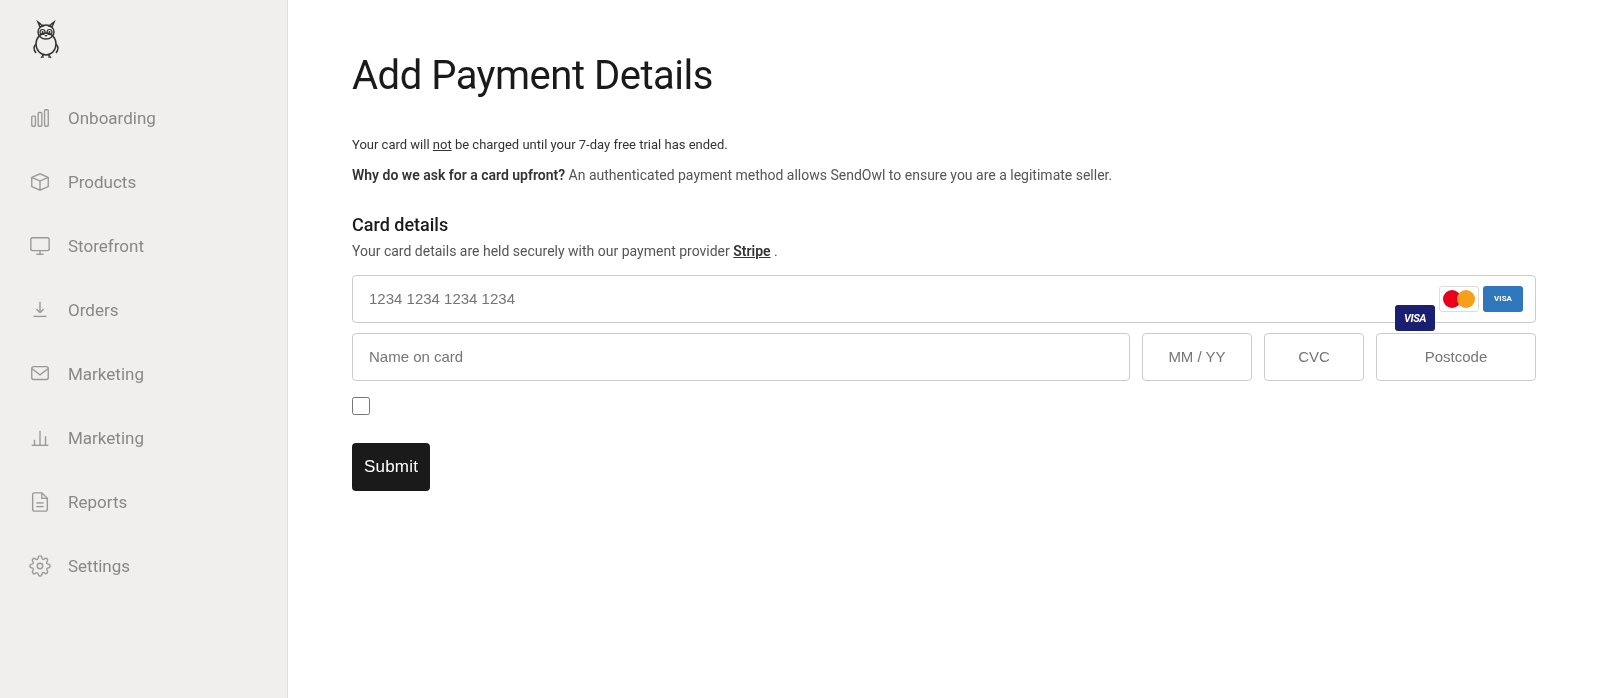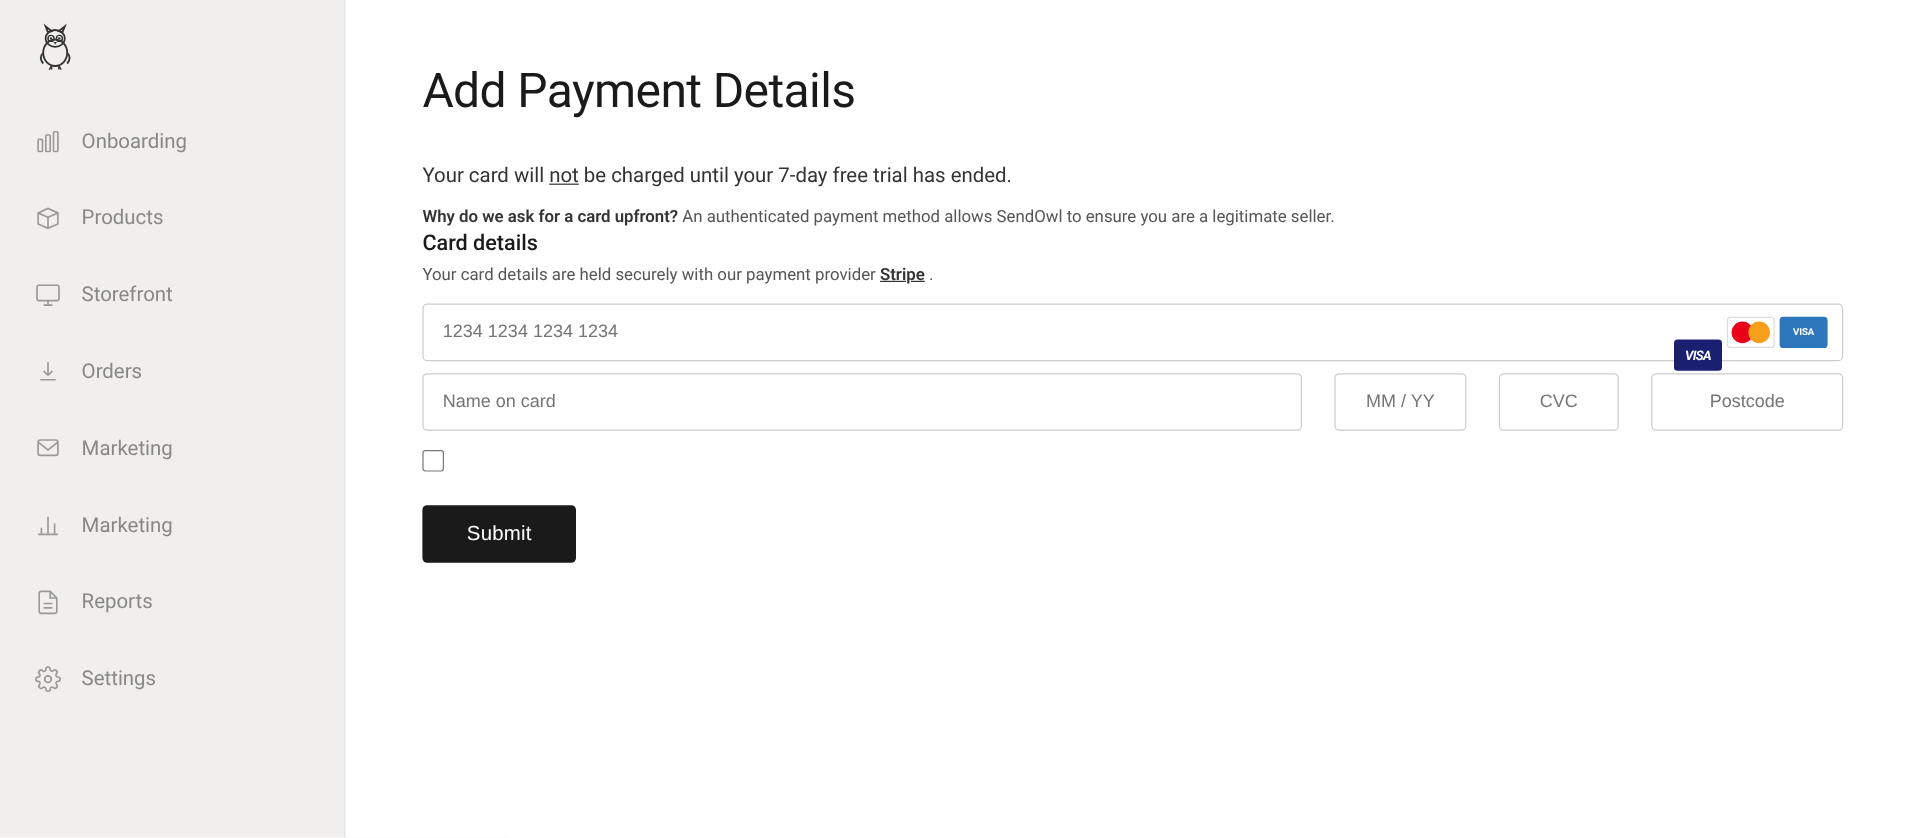--- a/index.html
+++ b/index.html
@@ -84,33 +84,34 @@
 
     .page-title {
       font-size: 40px;
       font-weight: 400;
       color: #1a1a1a;
       margin-bottom: 36px;
       letter-spacing: -0.5px;
     }
 
     .trial-notice {
-      font-size: 17px;
+      font-size: 13px;
       color: #333;
       margin-bottom: 10px;
       line-height: 1.5;
     }
 
     .trial-notice .not-underline {
       text-decoration: underline;
     }
 
     .why-text {
       font-size: 14px;
       color: #555;
+      margin-bottom: 28px;
       line-height: 1.5;
     }
 
     .why-text strong {
       font-weight: 600;
       color: #333;
     }
 
     .section-title {
       font-size: 18px;
@@ -207,21 +208,21 @@
     }
 
     .amex-icon {
       background: #2e77bc;
       font-size: 8px;
       letter-spacing: 0;
     }
 
     .card-details-row {
       display: flex;
-      gap: 27px;
+      gap: 12px;
       margin-bottom: 16px;
     }
 
     .name-input-wrap {
       flex: 1;
       border: 1px solid #ccc;
       border-radius: 4px;
       height: 48px;
       display: flex;
       align-items: center;
@@ -299,21 +300,21 @@
       text-decoration: underline;
       cursor: pointer;
     }
 
     
     .submit-btn {
       background: #1a1a1a;
       color: #fff;
       border: none;
       border-radius: 4px;
-      padding: 14px 37px;
+      padding: 14px 12px;
       font-size: 17px;
       font-weight: 500;
       cursor: pointer;
       letter-spacing: 0.2px;
     }
   </style>
 </head>
 <body>
 
 <nav class="sidebar">

